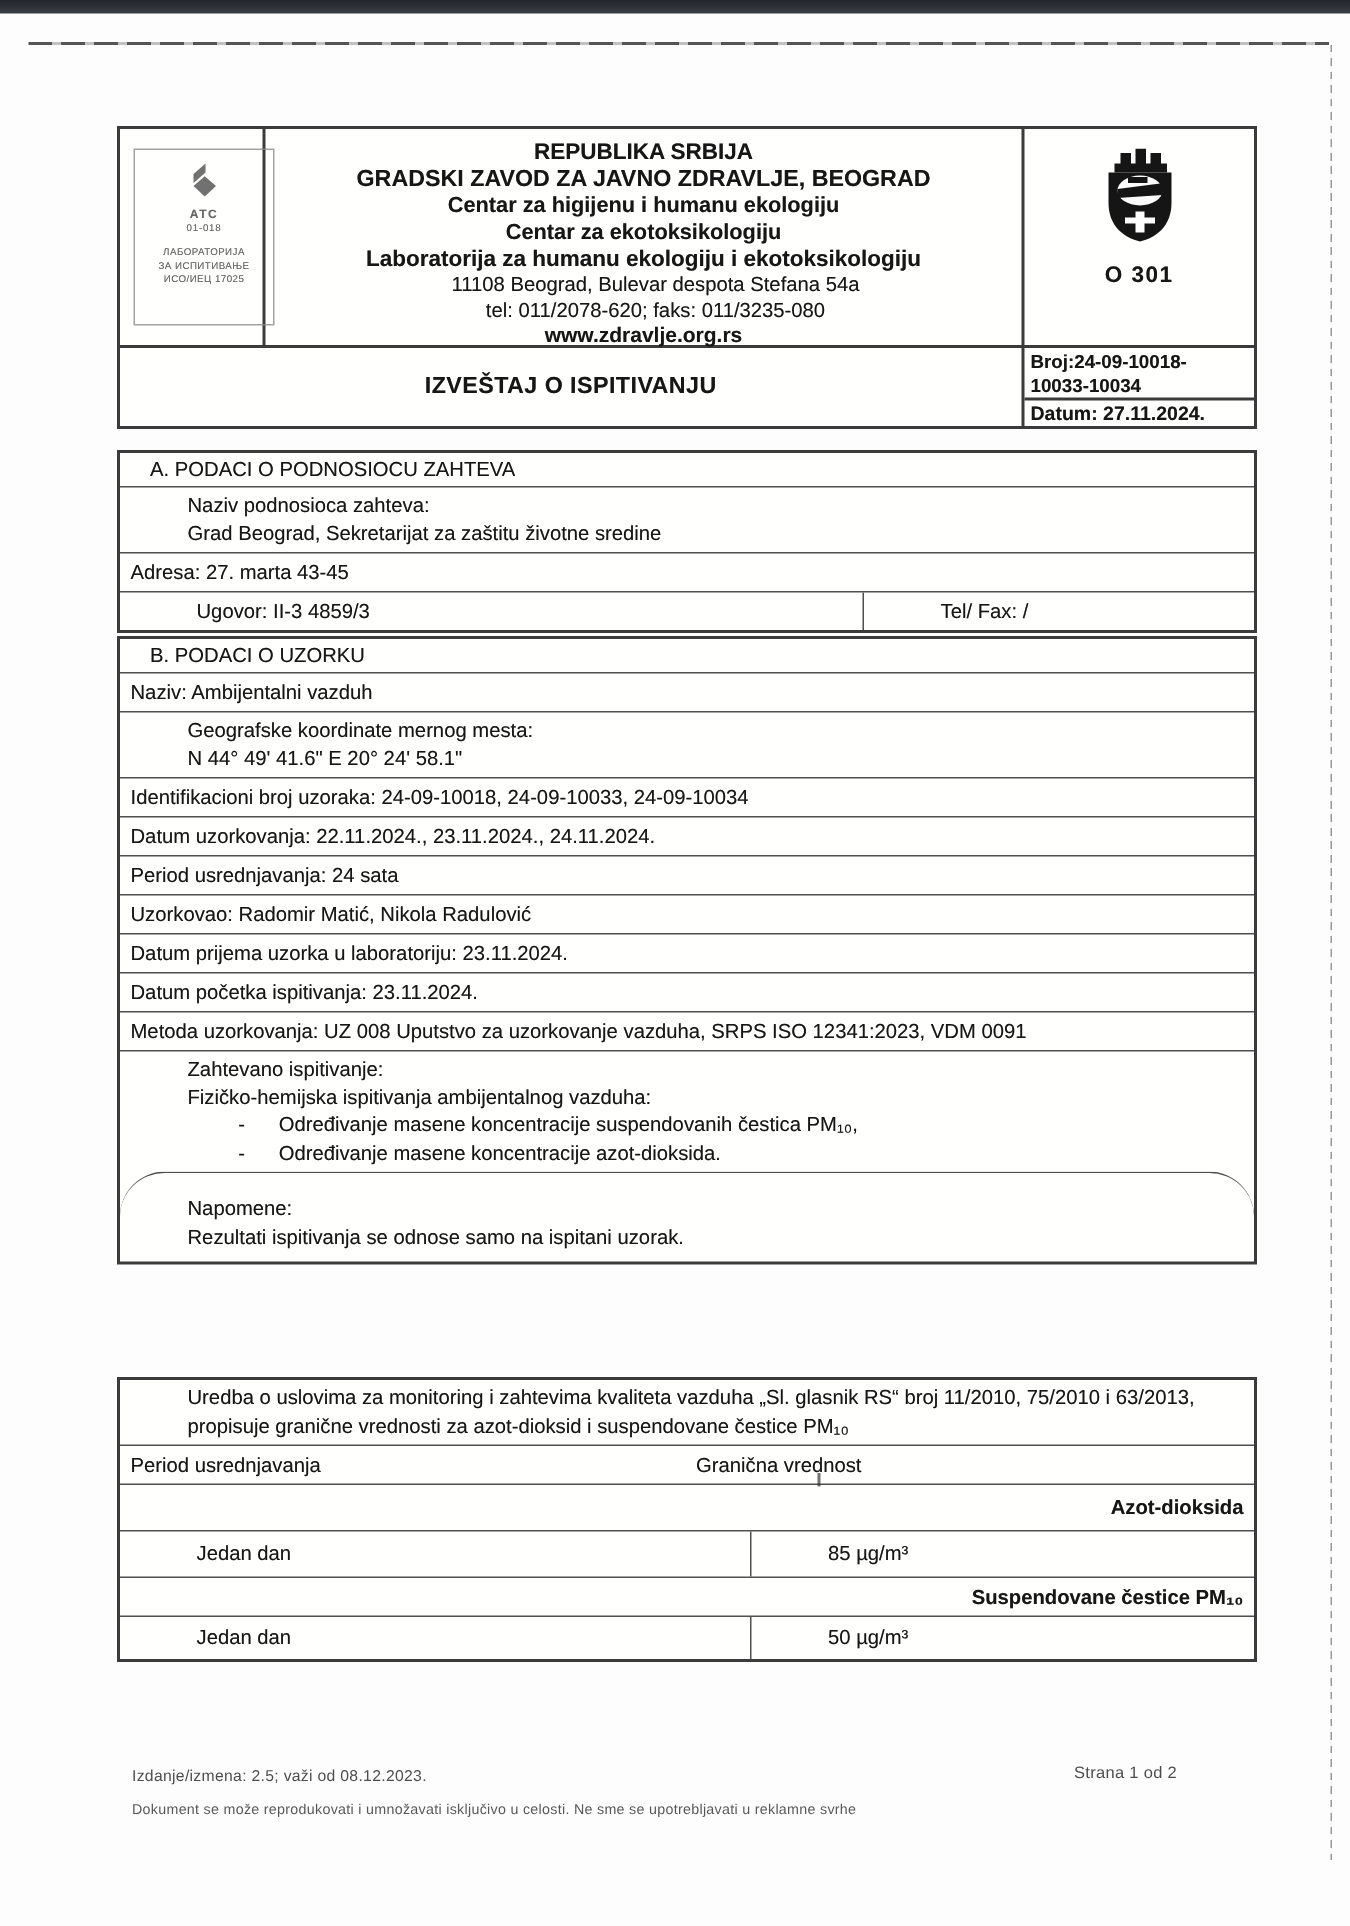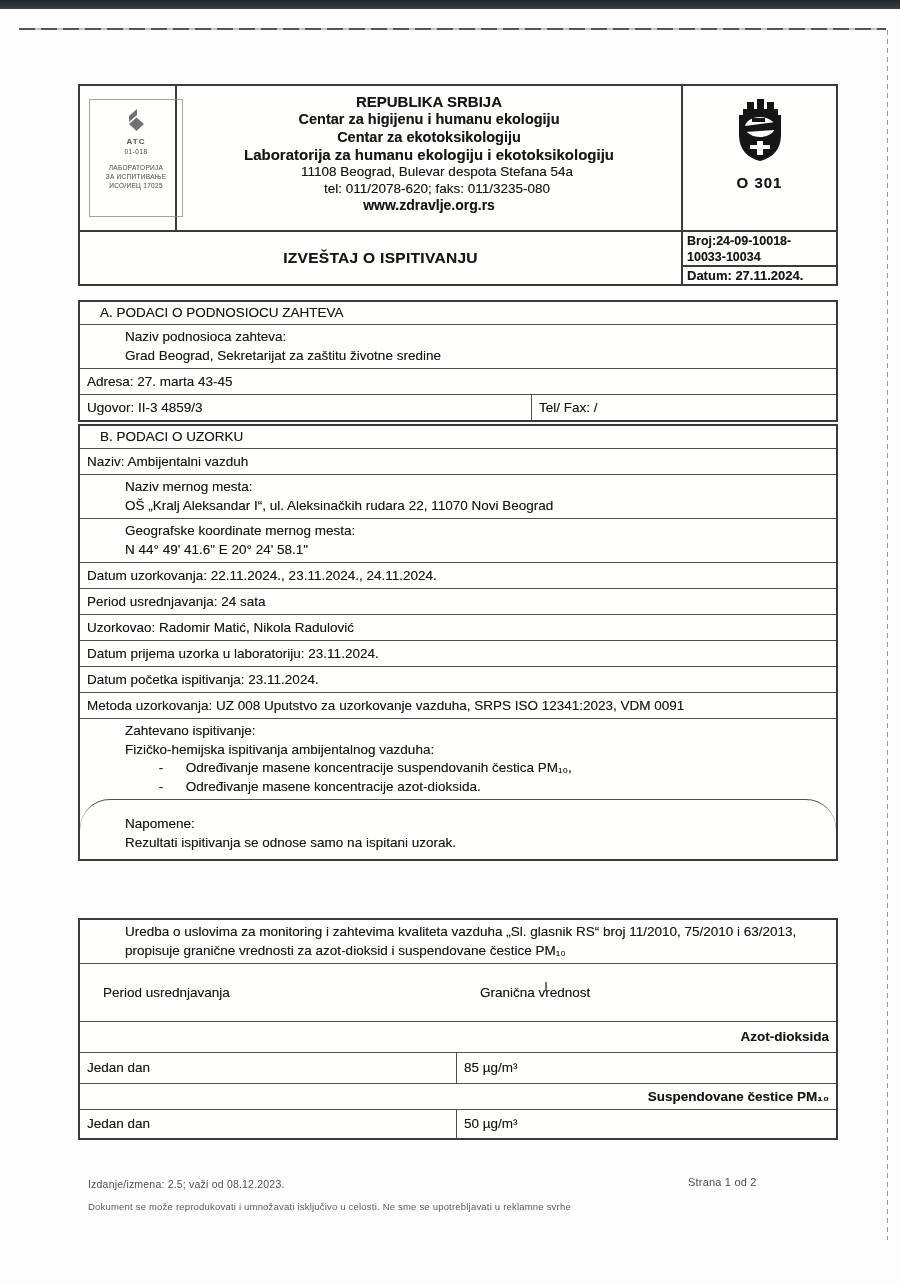--- a/index.html
+++ b/index.html
@@ -57,40 +57,40 @@
     font-weight:bold; font-size:12.5px; }
   .broj { flex:1; padding:2px 3px 0 4px; line-height:15.5px; white-space:pre-line; }
   .datum { border-top:2px solid #3b3b3b; padding:1px 3px 1px 4px; font-size:13px; line-height:16px; }
   
   .r { border-top:1px solid #4f4f4f; padding:1px 7px; font-size:13.5px; line-height:23px; }
   .r:first-child { border-top:none; }
   .sec-title { padding-left:20px; line-height:20px; }
   .ml { white-space:pre-line; line-height:18.5px; padding-top:3px; padding-bottom:3px;padding-left:45px; }
   .napomene { padding-top:15px; padding-bottom:7px;border-radius:30px; }
   .split { display:flex; padding:0; }
-  .split > div { padding:1px 7px; }
+  .split > div { padding:1px 7px;margin-left:44px; }
   .split .lcell { width:452px; border-right:1px solid #4f4f4f; }
   .split .rcell { flex:1; }
   .tableA { top:300px; }
   .tableB { top:424px; }
   .tableC { top:918px; }
   .tableC .split .lcell { width:377px; }
   .bold { font-weight:bold;text-align:right; }
-  .c-head { display:flex; padding:16px; }
+  .c-head { display:flex; padding:0; }
   .c-head > div { padding:1px 7px; line-height:23px; }
   .c-head .h1 { width:377px; }
   .artifact {
     position:absolute; left:545px; top:982px; width:2px; height:9px;
     background:rgba(40,40,40,.65);
   }
   
   .foot { position:absolute; color:#2e2e2e; letter-spacing:.2px;
     filter:blur(.25px); opacity:.85; }
   .foot-edition { left:88px; top:1178px; font-size:10.5px; }
-  .foot-page { left:688px; top:1176px; font-size:11px; }
+  .foot-page { left:716px; top:1176px; font-size:11px; }
   .foot-note { left:88px; top:1201px; font-size:9.5px; opacity:.8; }
 </style>
 </head>
 <body>
 
 <div class="page">
 
   <div class="topbar"></div>
   <div class="scanline-h"></div>
   <div class="scanline-v"></div>
@@ -106,20 +106,21 @@
         <div class="ats-code">01-018</div>
         <div class="ats-lines">
           <div class="ats-line">ЛАБОРАТОРИЈА</div>
           <div class="ats-line">ЗА ИСПИТИВАЊЕ</div>
           <div class="ats-line">ИСО/ИЕЦ 17025</div>
         </div>
       </div>
     </div>
     <div class="lh-center">
       <div class="t-country">REPUBLIKA SRBIJA</div>
+      <div class="t-institute">GRADSKI ZAVOD ZA JAVNO ZDRAVLJE, BEOGRAD</div>
       <div class="t-center">Centar za higijenu i humanu ekologiju</div>
       <div class="t-center">Centar za ekotoksikologiju</div>
       <div class="t-lab">Laboratorija za humanu ekologiju i ekotoksikologiju</div>
       <div class="t-addr">11108 Beograd, Bulevar despota Stefana 54a</div>
       <div class="t-addr">tel: 011/2078-620; faks: 011/3235-080</div>
       <div class="t-www">www.zdravlje.org.rs</div>
     </div>
     <div class="lh-right">
       <svg width="56" height="66" viewBox="0 0 56 66">
         <rect x="15" y="3" width="7" height="9" fill="#151515"></rect>
@@ -153,24 +154,23 @@
     <div class="r">Adresa: 27. marta 43-45</div>
     <div class="r split">
       <div class="lcell">Ugovor: II-3 4859/3</div>
       <div class="rcell">Tel/ Fax: /</div>
     </div>
   </div>
 
   <div class="box tableB">
     <div class="r sec-title">B. PODACI O UZORKU</div>
     <div class="r">Naziv: Ambijentalni vazduh</div>
-    <div class="r ml">Naziv mernog mesta:
-OŠ „Kralj Aleksandar I“, ul. Aleksinačkih rudara 22, 11070 Novi Beograd</div>
     <div class="r ml">Geografske koordinate mernog mesta:
 N 44° 49' 41.6" E 20° 24' 58.1"</div>
+    <div class="r">Identifikacioni broj uzoraka: 24-09-10018, 24-09-10033, 24-09-10034</div>
     <div class="r">Datum uzorkovanja: 22.11.2024., 23.11.2024., 24.11.2024.</div>
     <div class="r">Period usrednjavanja: 24 sata</div>
     <div class="r">Uzorkovao: Radomir Matić, Nikola Radulović</div>
     <div class="r">Datum prijema uzorka u laboratoriju: 23.11.2024.</div>
     <div class="r">Datum početka ispitivanja: 23.11.2024.</div>
     <div class="r">Metoda uzorkovanja: UZ 008 Uputstvo za uzorkovanje vazduha, SRPS ISO 12341:2023, VDM 0091</div>
     <div class="r ml">Zahtevano ispitivanje:
 Fizičko-hemijska ispitivanja ambijentalnog vazduha:
 &nbsp;&nbsp;&nbsp;&nbsp;&nbsp;&nbsp;&nbsp;&nbsp;&nbsp;-&nbsp;&nbsp;&nbsp;&nbsp;&nbsp;&nbsp;Određivanje masene koncentracije suspendovanih čestica PM₁₀,
 &nbsp;&nbsp;&nbsp;&nbsp;&nbsp;&nbsp;&nbsp;&nbsp;&nbsp;-&nbsp;&nbsp;&nbsp;&nbsp;&nbsp;&nbsp;Određivanje masene koncentracije azot-dioksida.</div>

